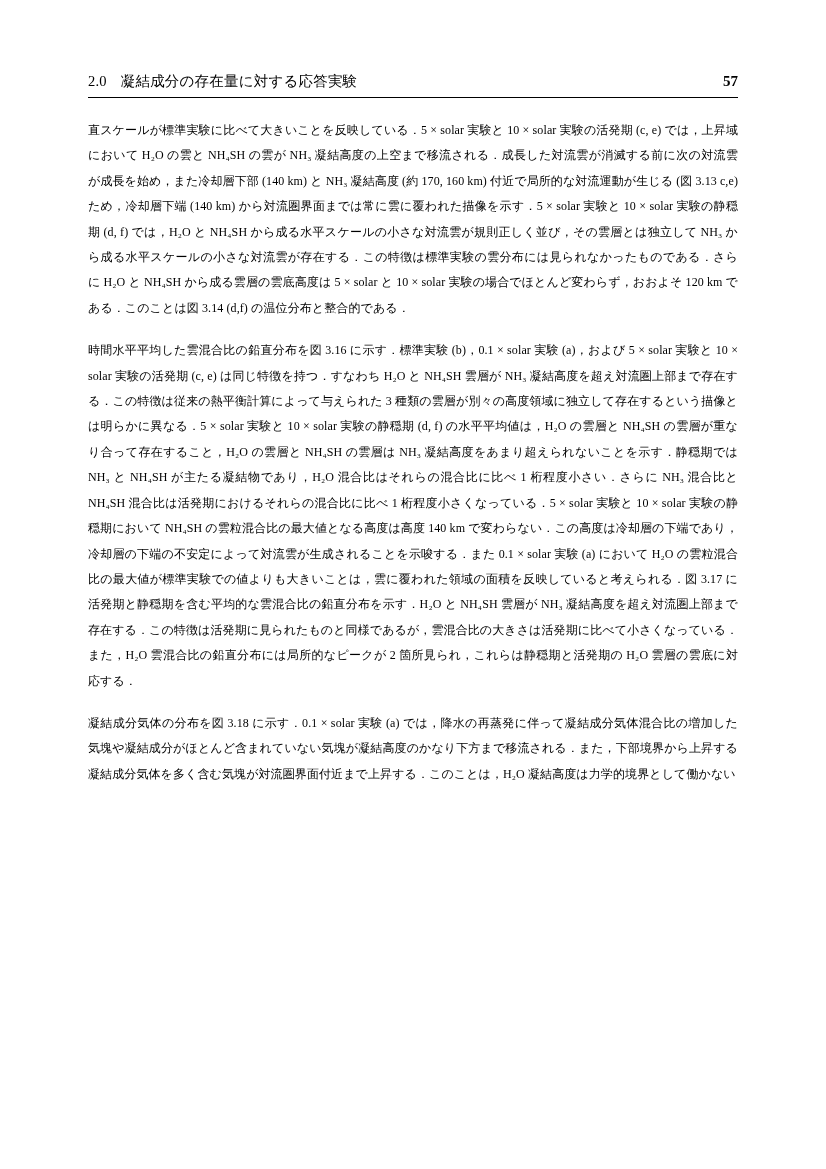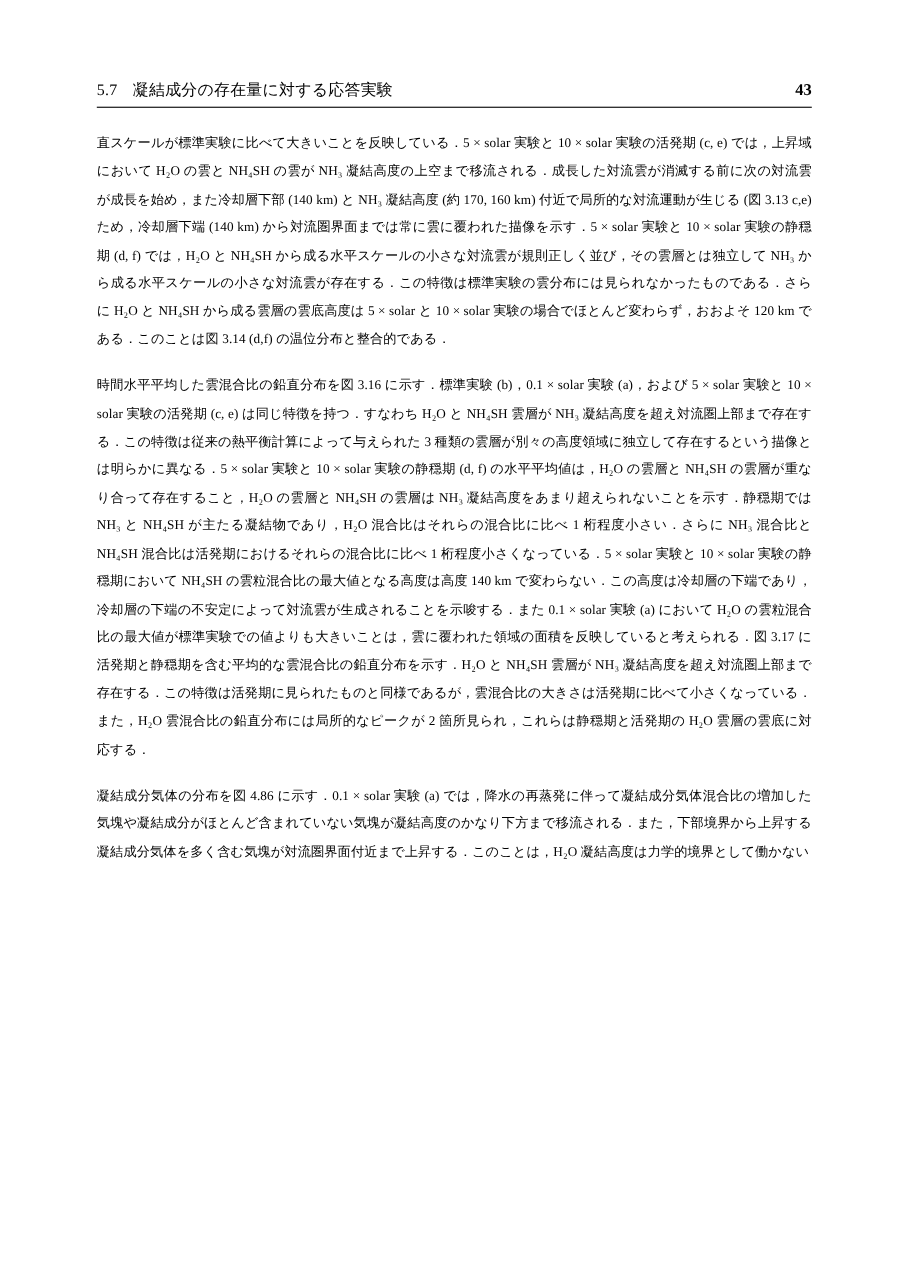--- a/index.html
+++ b/index.html
@@ -67,25 +67,25 @@
   }
   p.para:last-child { margin-bottom: 0; }
 </style>
 </head>
 <body>
 
 <div class="page">
 
   <div class="header">
     <div class="header-title">
-      <span class="header-sec-num">5.7</span><span>凝結成分の存在量に対する応答実験</span>
+      <span class="header-sec-num">2.0</span><span>凝結成分の存在量に対する応答実験</span>
     </div>
-    <div class="header-page">43</div>
+    <div class="header-page">57</div>
   </div>
   <div class="header-rule"></div>
 
   <div class="content">
     <p class="para">直スケールが標準実験に比べて大きいことを反映している．5 × solar 実験と 10 × solar 実験の活発期 (c, e) では，上昇域において H₂O の雲と NH₄SH の雲が NH₃ 凝結高度の上空まで移流される．成長した対流雲が消滅する前に次の対流雲が成長を始め，また冷却層下部 (140 km) と NH₃ 凝結高度 (約 170, 160 km) 付近で局所的な対流運動が生じる (図 3.13 c,e) ため，冷却層下端 (140 km) から対流圏界面までは常に雲に覆われた描像を示す．5 × solar 実験と 10 × solar 実験の静穏期 (d, f) では，H₂O と NH₄SH から成る水平スケールの小さな対流雲が規則正しく並び，その雲層とは独立して NH₃ から成る水平スケールの小さな対流雲が存在する．この特徴は標準実験の雲分布には見られなかったものである．さらに H₂O と NH₄SH から成る雲層の雲底高度は 5 × solar と 10 × solar 実験の場合でほとんど変わらず，おおよそ 120 km である．このことは図 3.14 (d,f) の温位分布と整合的である．</p>
     <p class="para">時間水平平均した雲混合比の鉛直分布を図 3.16 に示す．標準実験 (b)，0.1 × solar 実験 (a)，および 5 × solar 実験と 10 × solar 実験の活発期 (c, e) は同じ特徴を持つ．すなわち H₂O と NH₄SH 雲層が NH₃ 凝結高度を超え対流圏上部まで存在する．この特徴は従来の熱平衡計算によって与えられた 3 種類の雲層が別々の高度領域に独立して存在するという描像とは明らかに異なる．5 × solar 実験と 10 × solar 実験の静穏期 (d, f) の水平平均値は，H₂O の雲層と NH₄SH の雲層が重なり合って存在すること，H₂O の雲層と NH₄SH の雲層は NH₃ 凝結高度をあまり超えられないことを示す．静穏期では NH₃ と NH₄SH が主たる凝結物であり，H₂O 混合比はそれらの混合比に比べ 1 桁程度小さい．さらに NH₃ 混合比と NH₄SH 混合比は活発期におけるそれらの混合比に比べ 1 桁程度小さくなっている．5 × solar 実験と 10 × solar 実験の静穏期において NH₄SH の雲粒混合比の最大値となる高度は高度 140 km で変わらない．この高度は冷却層の下端であり，冷却層の下端の不安定によって対流雲が生成されることを示唆する．また 0.1 × solar 実験 (a) において H₂O の雲粒混合比の最大値が標準実験での値よりも大きいことは，雲に覆われた領域の面積を反映していると考えられる．図 3.17 に活発期と静穏期を含む平均的な雲混合比の鉛直分布を示す．H₂O と NH₄SH 雲層が NH₃ 凝結高度を超え対流圏上部まで存在する．この特徴は活発期に見られたものと同様であるが，雲混合比の大きさは活発期に比べて小さくなっている．また，H₂O 雲混合比の鉛直分布には局所的なピークが 2 箇所見られ，これらは静穏期と活発期の H₂O 雲層の雲底に対応する．</p>
-    <p class="para">凝結成分気体の分布を図 4.86 に示す．0.1 × solar 実験 (a) では，降水の再蒸発に伴って凝結成分気体混合比の増加した気塊や凝結成分がほとんど含まれていない気塊が凝結高度のかなり下方まで移流される．また，下部境界から上昇する凝結成分気体を多く含む気塊が対流圏界面付近まで上昇する．このことは，H₂O 凝結高度は力学的境界として働かない</p>
+    <p class="para">凝結成分気体の分布を図 3.18 に示す．0.1 × solar 実験 (a) では，降水の再蒸発に伴って凝結成分気体混合比の増加した気塊や凝結成分がほとんど含まれていない気塊が凝結高度のかなり下方まで移流される．また，下部境界から上昇する凝結成分気体を多く含む気塊が対流圏界面付近まで上昇する．このことは，H₂O 凝結高度は力学的境界として働かない</p>
   </div>
 
 </div>
 
 </body></html>

